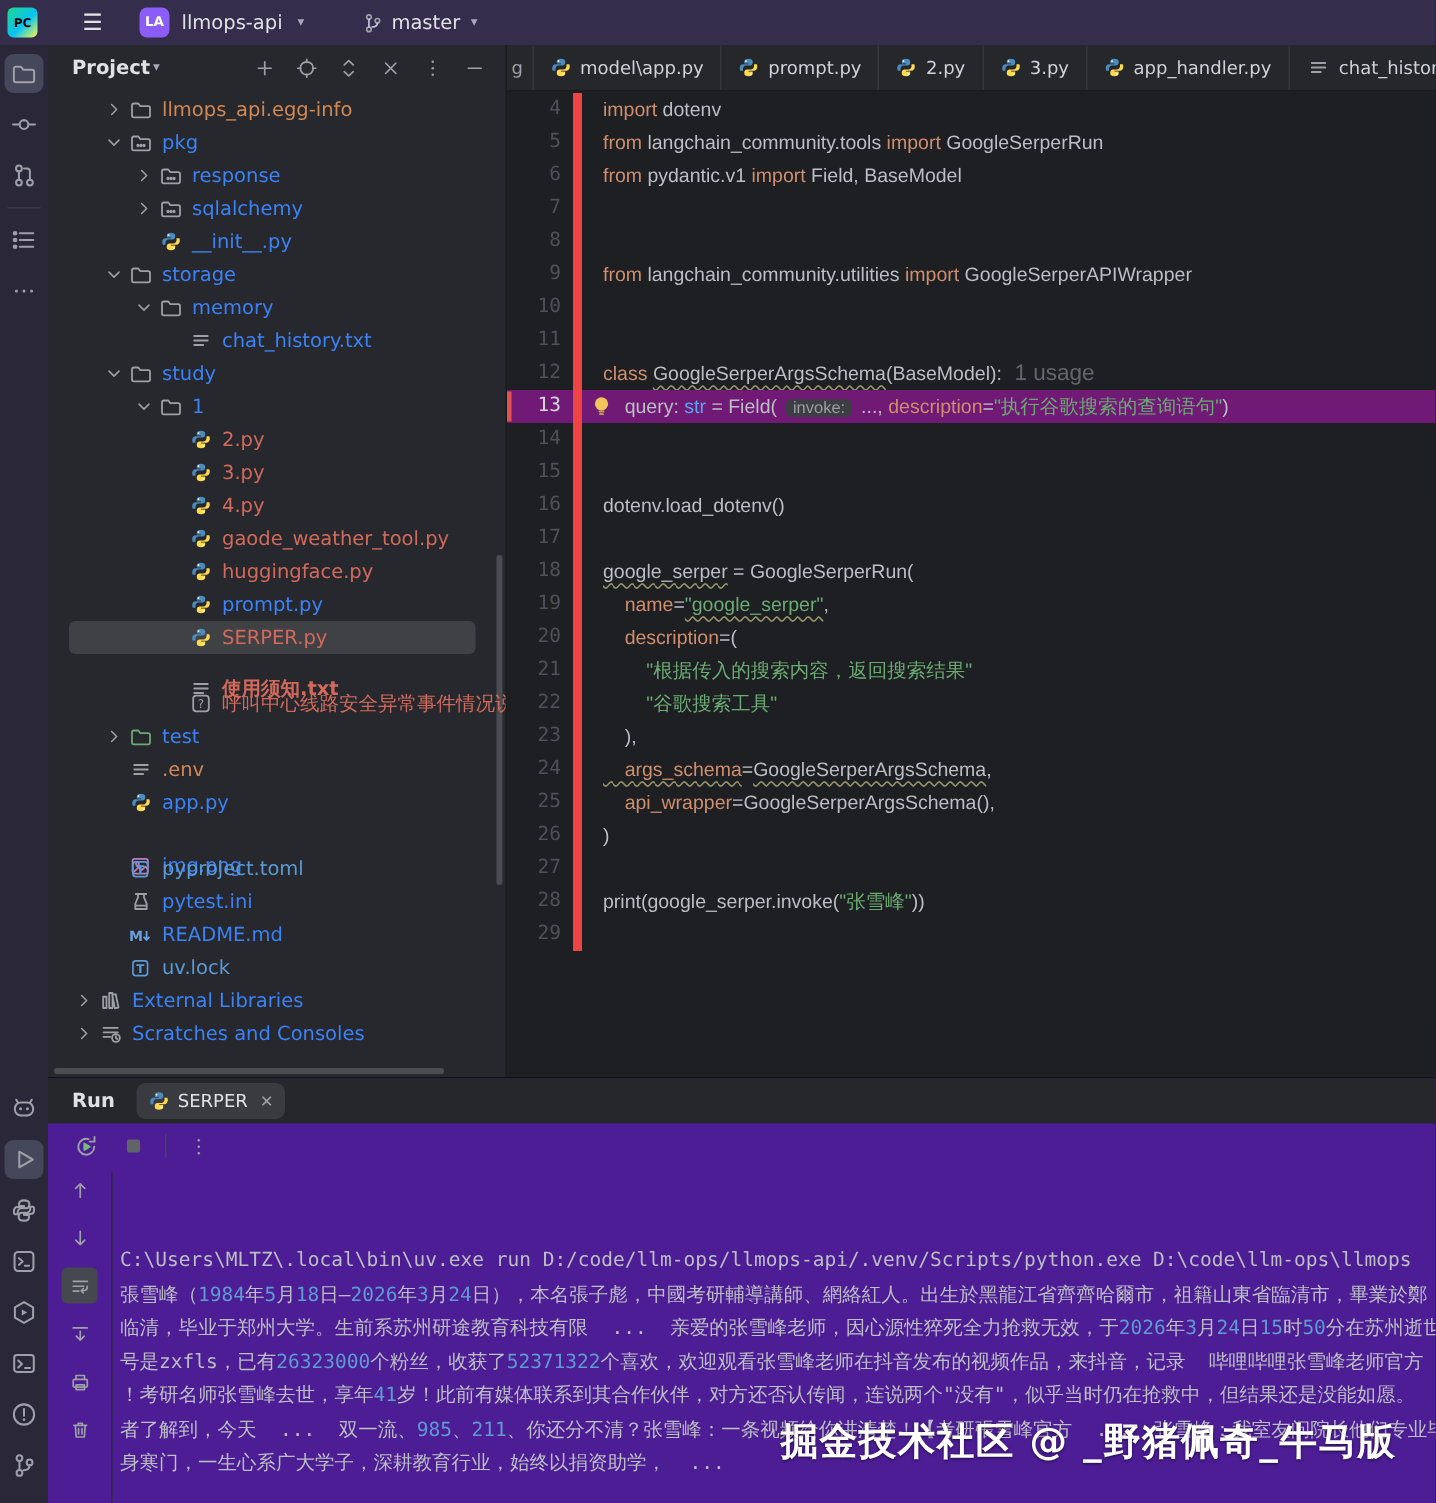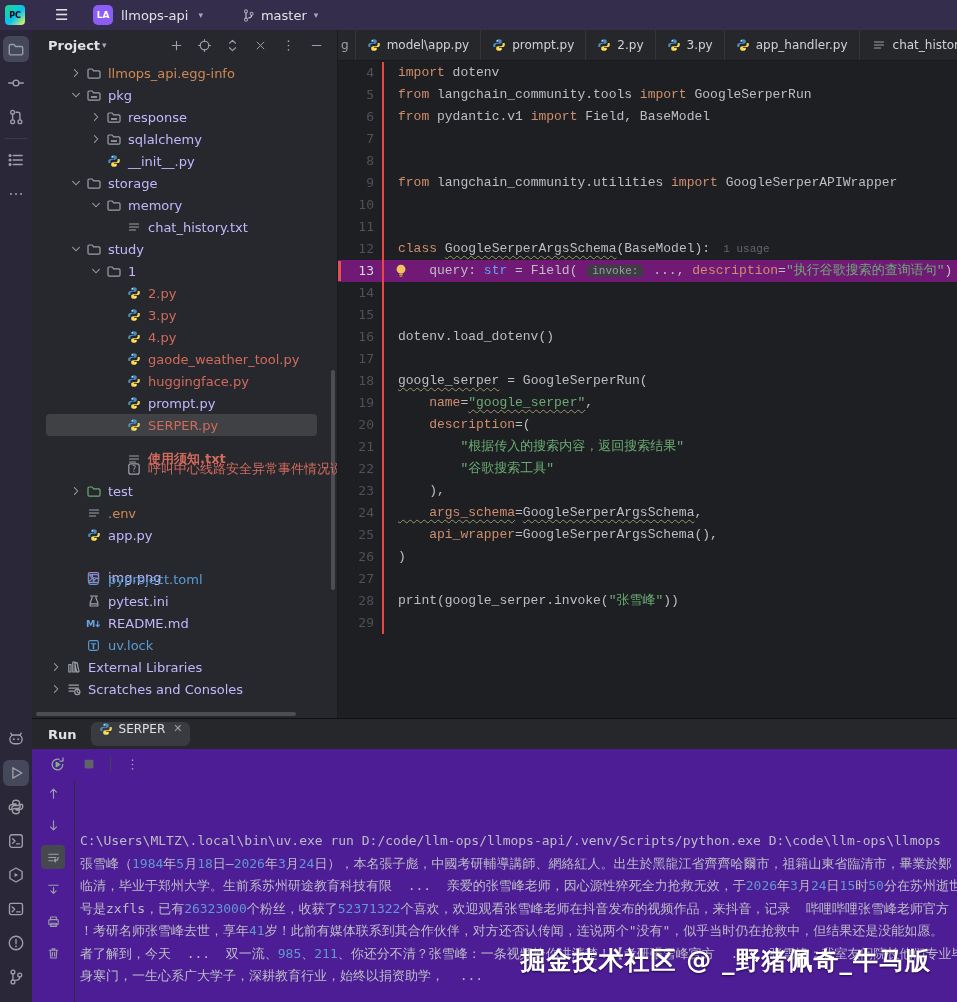--- a/index.html
+++ b/index.html
@@ -40,55 +40,55 @@
   #project-header .tb-chev{margin-right:auto;}
   .ph-icons{display:flex;align-items:center;gap:6px;margin-right:10px;}
   .ph-btn{width:22px;height:22px;border-radius:4px;display:flex;align-items:center;justify-content:center;cursor:pointer;color:#9da0a8;}
   #tree{position:absolute;top:30px;left:0;right:0;bottom:10px;overflow:hidden;}
   .trow{position:absolute;left:0;right:8px;height:22px;display:flex;align-items:center;font-size:13px;
         white-space:nowrap;cursor:pointer;}
   .trow .sel-bg{position:absolute;left:14px;right:12px;top:0;bottom:0;background:#3f4145;border-radius:4px;z-index:0;}
   .trow>*{position:relative;z-index:1;}
   .chev{width:19px;height:16px;display:inline-flex;align-items:center;justify-content:center;flex:0 0 19px;color:#9da0a8;}
   .ticon{width:17px;height:16px;display:inline-flex;align-items:center;justify-content:center;flex:0 0 17px;margin-right:6px;}
-  .c-default{color:#c4b5fd;}
+  .c-default{color:#3b82f6;}
   .c-orange{color:#d08854;}
   .c-red{color:#d26a5c;}
   .c-blue{color:#5b9bd5;}
   #tree-hscroll{position:absolute;left:4px;bottom:2px;width:260px;height:4px;border-radius:2px;background:#4b4d52;}
   #tree-vscroll{position:absolute;right:2px;top:340px;width:4px;height:220px;border-radius:2px;background:#4b4d52;}
 
   
   #editor{position:absolute;left:338px;top:30px;right:0;height:688px;background:#1e1f22;}
   #tabbar{height:30px;background:#26272b;border-bottom:1px solid #1a1b1d;display:flex;align-items:stretch;overflow:hidden;}
   .etab{display:flex;align-items:center;gap:6px;padding:0 11px;font-size:12px;color:#cfd2d8;
         border-right:1px solid #35363a;cursor:pointer;white-space:nowrap;}
   .etab.partial{padding:0 6px 0 3px;color:#9da0a8;}
   #code{position:absolute;left:0;top:30px;right:0;bottom:0;padding-top:2px;font-size:13px;line-height:22px;}
   .cline{position:relative;height:22px;display:flex;white-space:pre;}
   .cline.active{background:#701a75;}
   .cline.active::before{content:"";position:absolute;left:0;top:1px;bottom:1px;width:3px;background:#e35252;}
   .gut{width:36px;flex:0 0 36px;text-align:right;padding-right:8px;color:#4e5157;
        font-family:"DejaVu Sans Mono",monospace;}
   .cline.active .gut{color:#d5d8de;}
-  .codebody{border-left:2px solid #ef4444;padding-left:14px;font-family:Liberation Mono, monospace;}
+  .codebody{border-left:6px solid #ef4444;padding-left:14px;font-family:Liberation Sans, sans-serif;}
   .kw,.param{color:#cf8e6d;}
   .pl{color:#bcbec4;}
   .str{color:#6aab73;}
   .type{color:#56a8f5;}
-  .inlay{color:#63666d;font-size:11px;}
+  .inlay{color:#63666d;font-size:15px;}
   .chip{background:#3c3e43;color:#9b9ea5;border-radius:4px;padding:0 5px;font-size:11px;margin:2px 2px;line-height:16px;align-self:center;}
   .u{text-decoration:underline wavy rgba(190,185,130,.75) 1px;text-underline-offset:3px;}
   .bulb{position:absolute;left:56px;top:3px;}
 
   
   #run{position:absolute;left:32px;top:718px;right:0;bottom:0;background:#4c1d95;border-top:1px solid #101112;}
   #run-header{height:30px;background:#26272b;display:flex;align-items:center;}
   #run-title{font-size:13px;font-weight:bold;color:#dfe1e5;margin:0 14px 0 16px;}
-  .rtab{display:flex;align-items:flex-start;gap:6px;background:#393b40;border-radius:6px;height:24px;padding:0 8px;
+  .rtab{display:flex;align-items:center;gap:6px;background:#393b40;border-radius:6px;height:24px;padding:0 8px;
         font-size:12px;color:#dfe1e5;cursor:pointer;}
   .rtab .x{color:#9da0a8;font-size:11px;margin-left:2px;}
   #run-toolbar{height:30px;display:flex;align-items:center;gap:10px;padding-left:14px;}
   .rt-btn{width:22px;height:22px;border-radius:4px;display:flex;align-items:center;justify-content:center;cursor:pointer;}
   .rt-sep{width:1px;height:16px;background:#43454a;}
   #console-gutter{position:absolute;left:6px;top:62px;width:30px;bottom:0;display:flex;flex-direction:column;align-items:center;gap:8px;}
   .cg-btn{width:24px;height:24px;border-radius:4px;display:flex;align-items:center;justify-content:center;cursor:pointer;color:#9da0a8;}
   .cg-btn.sel{background:#45484e;}
   #console-border{position:absolute;left:42px;top:62px;bottom:0;width:1px;background:#2b2d31;}
   #console{position:absolute;left:48px;top:66px;right:0;bottom:0;font-size:13px;line-height:22.5px;

